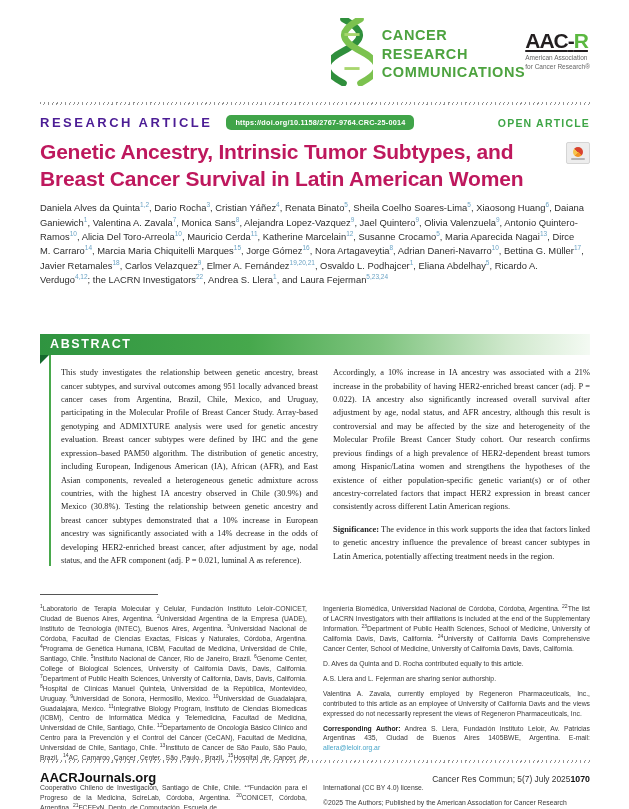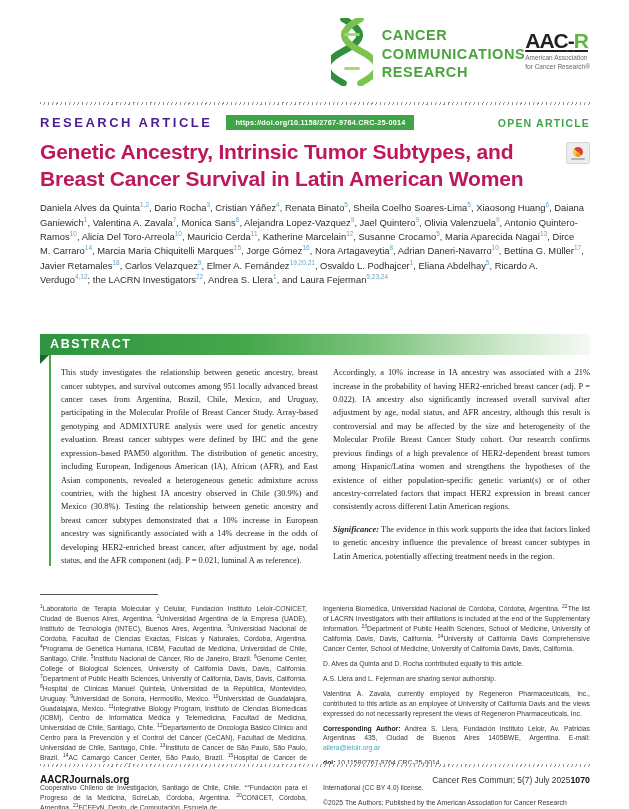--- a/index.html
+++ b/index.html
@@ -14,74 +14,74 @@
   .crc-name{font-weight:bold;color:#4da33f;font-size:14.5px;line-height:1.28;letter-spacing:.6px;}
   .aacr{margin-top:12px;text-align:left;}
   .aacr-word{font-weight:bold;font-size:21px;letter-spacing:-1px;color:#231f20;line-height:1;text-decoration:underline;}
   .aacr-word .r{color:#5bb840;}
   .aacr-word .dash{color:#231f20;}
   .aacr-sub{font-size:6.5px;color:#666;margin-top:3px;line-height:1.35;}
   .hatch{height:3px;background-image:repeating-linear-gradient(110deg,#909090 0,#909090 1px,transparent 1px,transparent 4px);}
   
   .artbar{display:flex;align-items:center;margin-top:10px;}
   .arttype{color:#4c1d95;font-size:13px;letter-spacing:2.5px;font-weight:bold;}
-  .doibadge{background:#40a449;color:#fff;font-size:7.3px;font-weight:bold;padding:3px 9px;margin-left:14px;border-radius:0;text-decoration:none;letter-spacing:.2px;}
+  .doibadge{background:#40a449;color:#fff;font-size:7.3px;font-weight:bold;padding:3px 9px;margin-left:14px;border-radius:5px;text-decoration:none;letter-spacing:.2px;}
   .openaccess{margin-left:auto;color:#3ea546;font-weight:bold;font-size:10.5px;letter-spacing:1.2px;}
   
   .titlerow{display:flex;margin-top:9px;}
   .title{font-size:21px;font-weight:bold;color:#be185d;line-height:1.27;width:522px;letter-spacing:-.2px;}
   .chk{margin-left:auto;margin-top:3px;width:22px;height:20px;background:#ededed;border:1px solid #d5d5d5;border-radius:2px;display:flex;flex-direction:column;align-items:center;justify-content:center;gap:1px;cursor:pointer;}
   .chk .ball{width:10px;height:10px;border-radius:50%;background:conic-gradient(#d8432f 0 35%,#f29422 35% 60%,#f6c34c 60% 85%,#d8432f 85% 100%);}
   .chk .ln{width:14px;height:2px;background:#b5b5b5;border-radius:1px;}
   
   .authors{margin-top:9px;font-size:9.4px;line-height:1.52;color:#2e2e2e;width:546px;}
   .authors sup{font-size:6.5px;color:#6ba3c4;line-height:0;}
   
   .absbox{position:relative;margin-top:13px;}
   .absbanner{height:21px;line-height:21px;background:linear-gradient(to right,#2f9440 0%,#46a84c 38%,#7fc47f 62%,#cfe8cc 85%,#f4faf3 100%);color:#fff;font-weight:bold;font-size:12.5px;letter-spacing:1.6px;padding-left:10px;margin-top:47px;}
   .absfold{position:absolute;left:0;top:21px;width:0;height:0;border-top:9px solid #15692d;border-left:9px solid transparent;transform:scaleX(-1);}
   .absrule{position:absolute;left:9px;top:21px;bottom:2px;width:1.5px;background:#49a84c;}
   .abscols{display:flex;gap:15px;margin:11px 0 12px 21px;}
   .abscol{flex:1;font-family:"Liberation Serif",serif;font-size:8.4px;line-height:1.6;text-align:justify;color:#1f1f1f;}
   .sig{margin-top:9px;}
-  .sig b{font-weight:bold;font-style:italic;}
+  .sig b{font-weight:bold;}
   
   .fnsep{width:118px;border-top:1px solid #555;margin:26px 0 9px 0;}
   .fncols{display:flex;gap:16px;}
   .fncol{flex:1;font-size:6.8px;line-height:1.47;color:#3a3a3a;text-align:justify;}
   .fncol p{margin:0 0 5px 0;}
   .fncol sup{font-size:5px;line-height:0;}
   .fncol .email{color:#4ba6c9;text-decoration:none;}
   .fncol b{color:#222;}
   
   .footer{position:absolute;left:40px;right:39px;bottom:24px;background:#fff;}
   .footrow{display:flex;align-items:baseline;margin-top:7px;}
-  .footsite{font-weight:bold;font-size:10px;color:#111;text-decoration:none;}
+  .footsite{font-weight:bold;font-size:13px;color:#111;text-decoration:none;}
   .footcite{margin-left:auto;font-size:8.4px;color:#333;}
   .footpage{font-weight:bold;font-size:8.8px;color:#111;}
 </style>
 </head>
 <body>
 
 <div class="page">
 
   <div class="hdr">
     <div class="crc-logo">
       <span>
         <svg width="42" height="68" viewBox="0 0 44 72">
           <path d="M13,1 C36,13 36,23 13,35 C-10,47 -10,57 13,69" fill="none" stroke="#2f8f3c" stroke-width="7" stroke-linecap="round"></path>
           <path d="M31,1 C8,13 8,23 31,35 C54,47 54,57 31,69" fill="none" stroke="#7cc24f" stroke-width="7" stroke-linecap="round"></path>
           <rect x="14" y="16" width="16" height="3" fill="#a8d66e"></rect>
           <rect x="14" y="52" width="16" height="3" fill="#a8d66e"></rect>
         </svg>
       </span>
       <div class="crc-name">
         <div>CANCER</div>
+        <div>RESEARCH</div>
         <div>COMMUNICATIONS</div>
-        <div>RESEARCH</div>
       </div>
     </div>
     <div class="aacr">
       <div class="aacr-word"><span>AAC</span><span class="dash">-</span><span class="r">R</span></div>
       <div class="aacr-sub">
         <div>American Association</div>
         <div>for Cancer Research®</div>
       </div>
     </div>
   </div>

